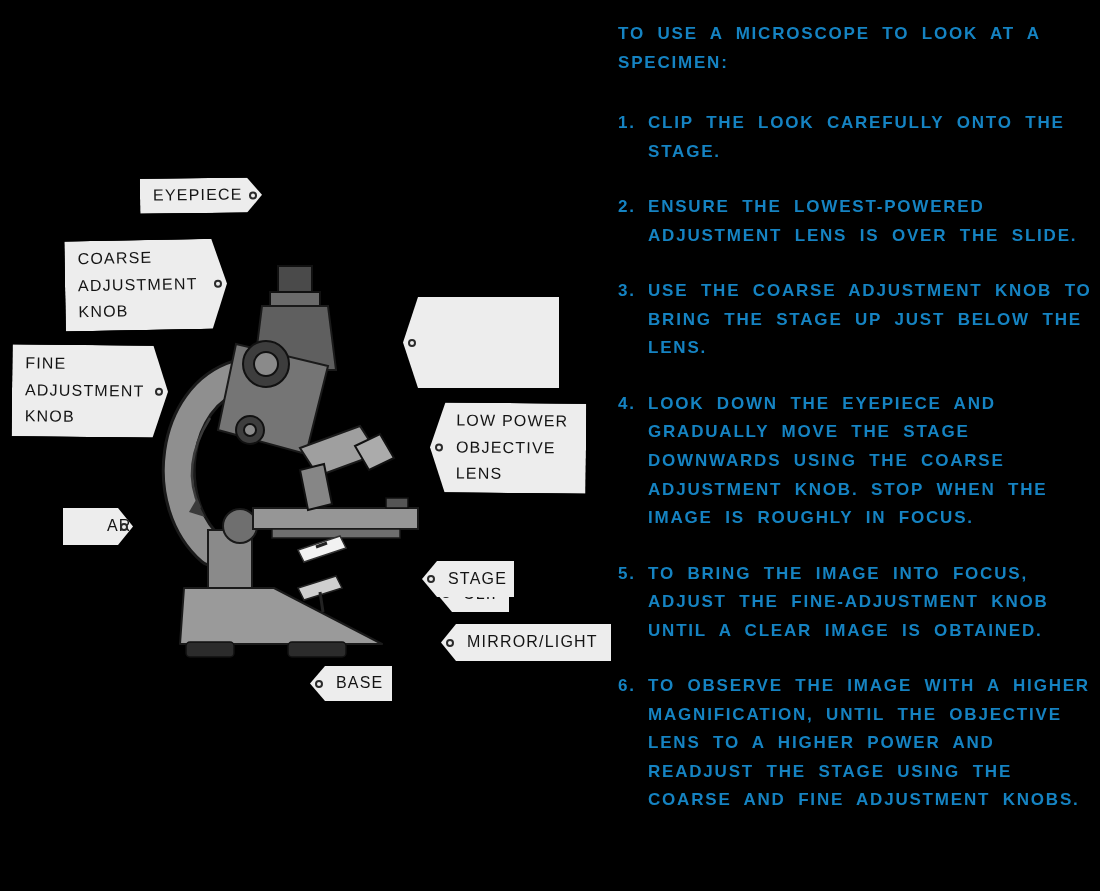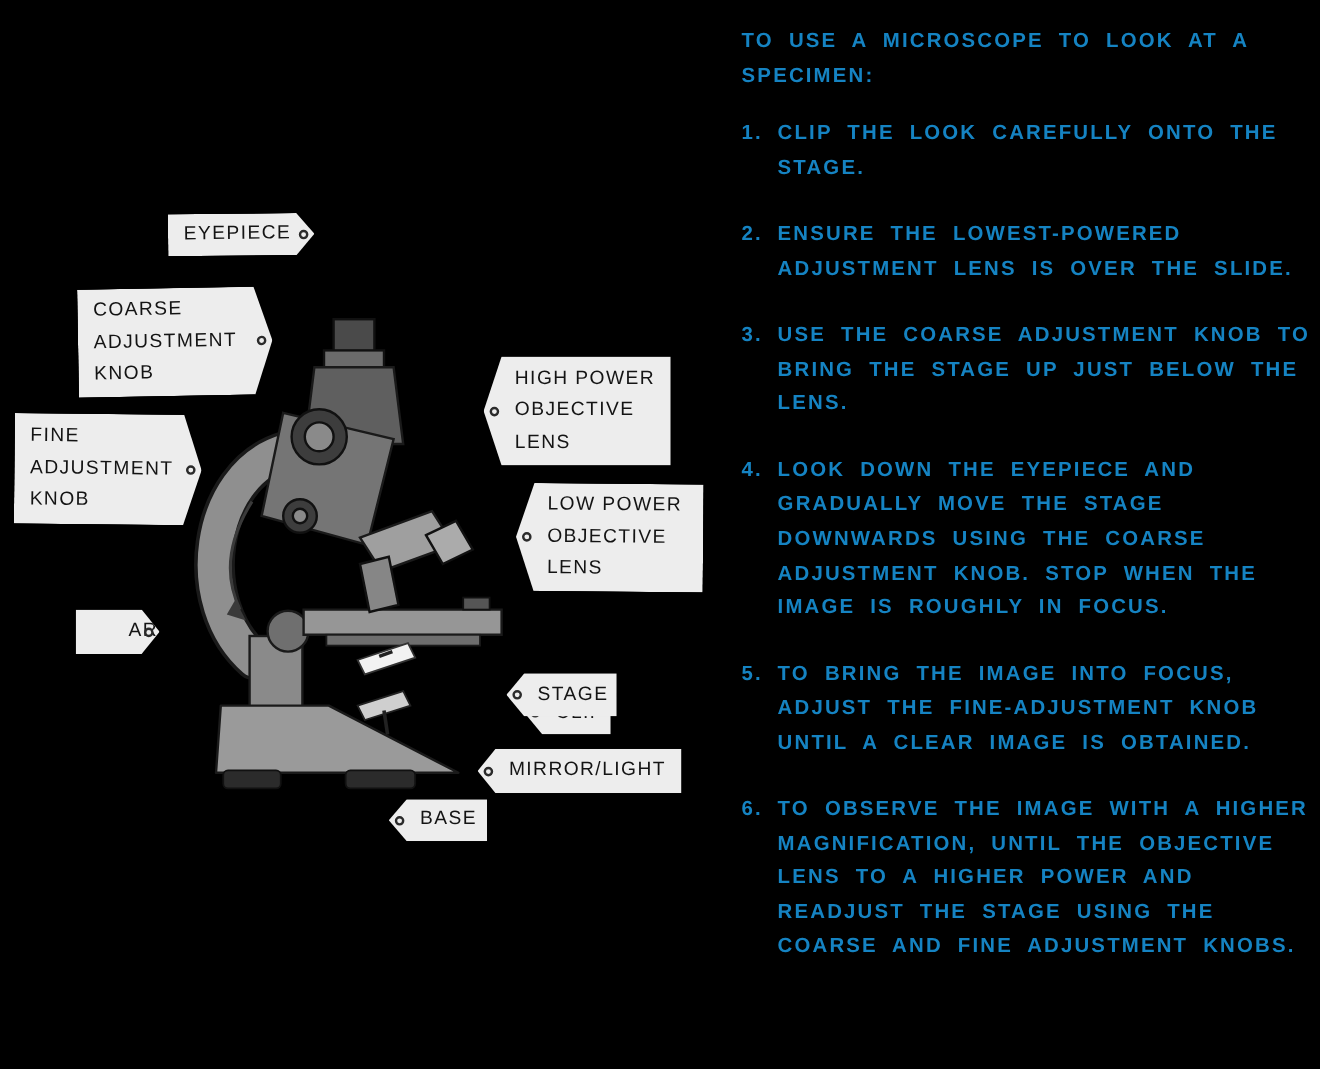--- a/index.html
+++ b/index.html
@@ -35,30 +35,30 @@
   .point-left  .hole{left:5px;}
 
   .tag-eyepiece    {left:140px;top:178px;width:122px;height:35px;transform:rotate(-0.6deg);}
   .tag-coarse      {left:65px; top:240px;width:162px;height:90px;transform:rotate(-1deg);}
   .tag-fine        {left:12px; top:345px;width:156px;height:92px;transform:rotate(0.6deg);}
   .tag-arm         {left:63px; top:508px;width:67px; height:37px;padding-left:44px;}
   .tag-highpower   {left:403px;top:297px;width:156px;height:91px;}
   .tag-lowpower    {left:430px;top:403px;width:156px;height:90px;transform:rotate(0.5deg);}
   .tag-clip        {left:437px;top:532px;width:72px; height:36px;margin-top:44px;}
   .tag-stage       {left:422px;top:561px;width:92px; height:36px;text-align:center;}
-  .tag-mirrorlight {left:398px;top:624px;width:170px;height:37px;justify-content:center;}
-  .tag-base        {left:324px;top:666px;width:82px; height:35px;}
+  .tag-mirrorlight {left:441px;top:624px;width:170px;height:37px;}
+  .tag-base        {left:310px;top:666px;width:82px; height:35px;}
 
   
   .instructions{
     position:absolute;left:618px;top:20px;width:478px;
     color:var(--instructions-text);font-weight:700;font-size:17px;
     letter-spacing:1.8px;word-spacing:6px;line-height:1.68;
   }
-  .instructions .title{margin-bottom:20px;}
+  .instructions .title{margin-bottom:32px;}
   .step{display:flex;margin-bottom:27px;}
   .step .num{flex:0 0 30px;}
   .step .txt{flex:1;}
 </style>
 </head>
 <body>
 
 <div class="canvas">
 
   <svg class="scope" viewBox="0 0 270 410" aria-hidden="true">
@@ -134,21 +134,20 @@
     <span>FINE ADJUSTMENT KNOB</span>
     <span class="hole"></span>
   </div>
 
   <div class="tag point-right tag-arm">
     <span>ARM</span>
     <span class="hole"></span>
   </div>
 
   <div class="tag point-left tag-highpower">
-    <span>HIGH POWER OBJECTIVE LENS</span>
     <span class="hole"></span>
   </div>
 
   <div class="tag point-left tag-lowpower">
     <span>LOW POWER OBJECTIVE LENS</span>
     <span class="hole"></span>
   </div>
 
   <div class="tag point-left tag-clip">
     <span>CLIP</span>

